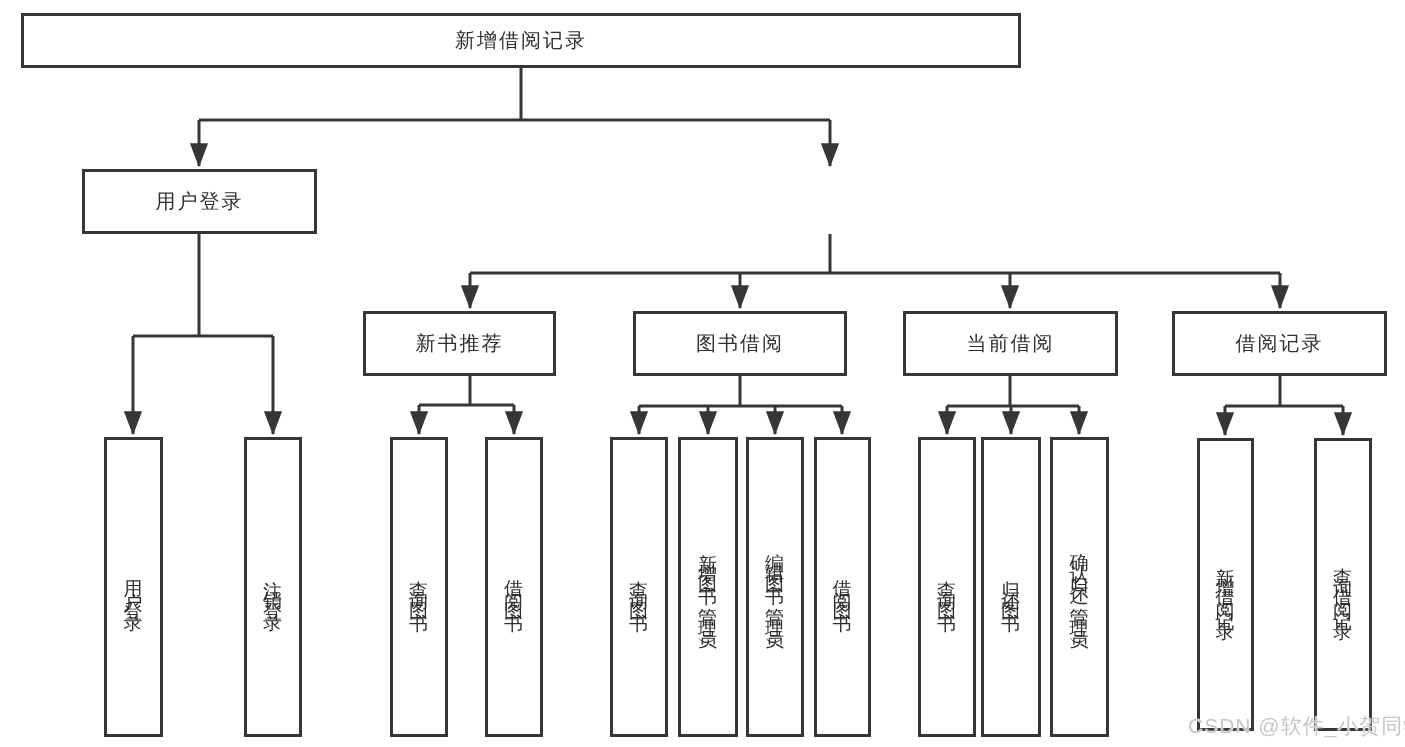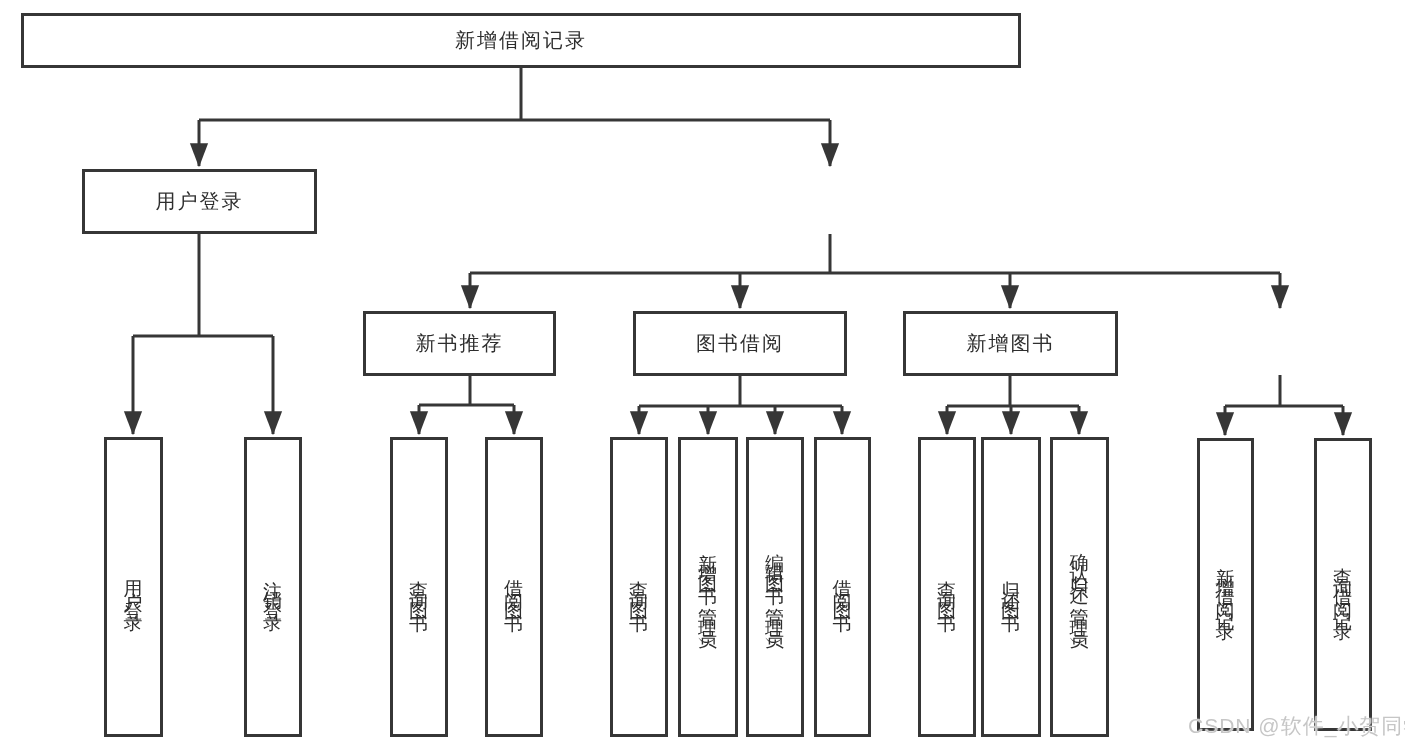--- a/index.html
+++ b/index.html
@@ -107,21 +107,24 @@
     <span class="h-label">用户登录</span>
   </div>
 
   <div class="box" style="left:363px; top:311px; width:193px; height:65px;">
     <span class="h-label">新书推荐</span>
   </div>
   <div class="box" style="left:633px; top:311px; width:214px; height:65px;">
     <span class="h-label">图书借阅</span>
   </div>
   <div class="box" style="left:903px; top:311px; width:215px; height:65px;">
-    <span class="h-label">新增图书</span>
+    <span class="h-label">当前借阅</span>
+  </div>
+  <div class="box" style="left:1172px; top:311px; width:215px; height:65px;">
+    <span class="h-label">借阅记录</span>
   </div>
 
   <div class="box" style="left:104px; top:437px; width:59px; height:300px;">
     <span class="v-label">用户登录</span>
   </div>
   <div class="box" style="left:244px; top:437px; width:58px; height:300px;">
     <span class="v-label">注销登录</span>
   </div>
 
   <div class="box" style="left:390px; top:437px; width:58px; height:300px;">

